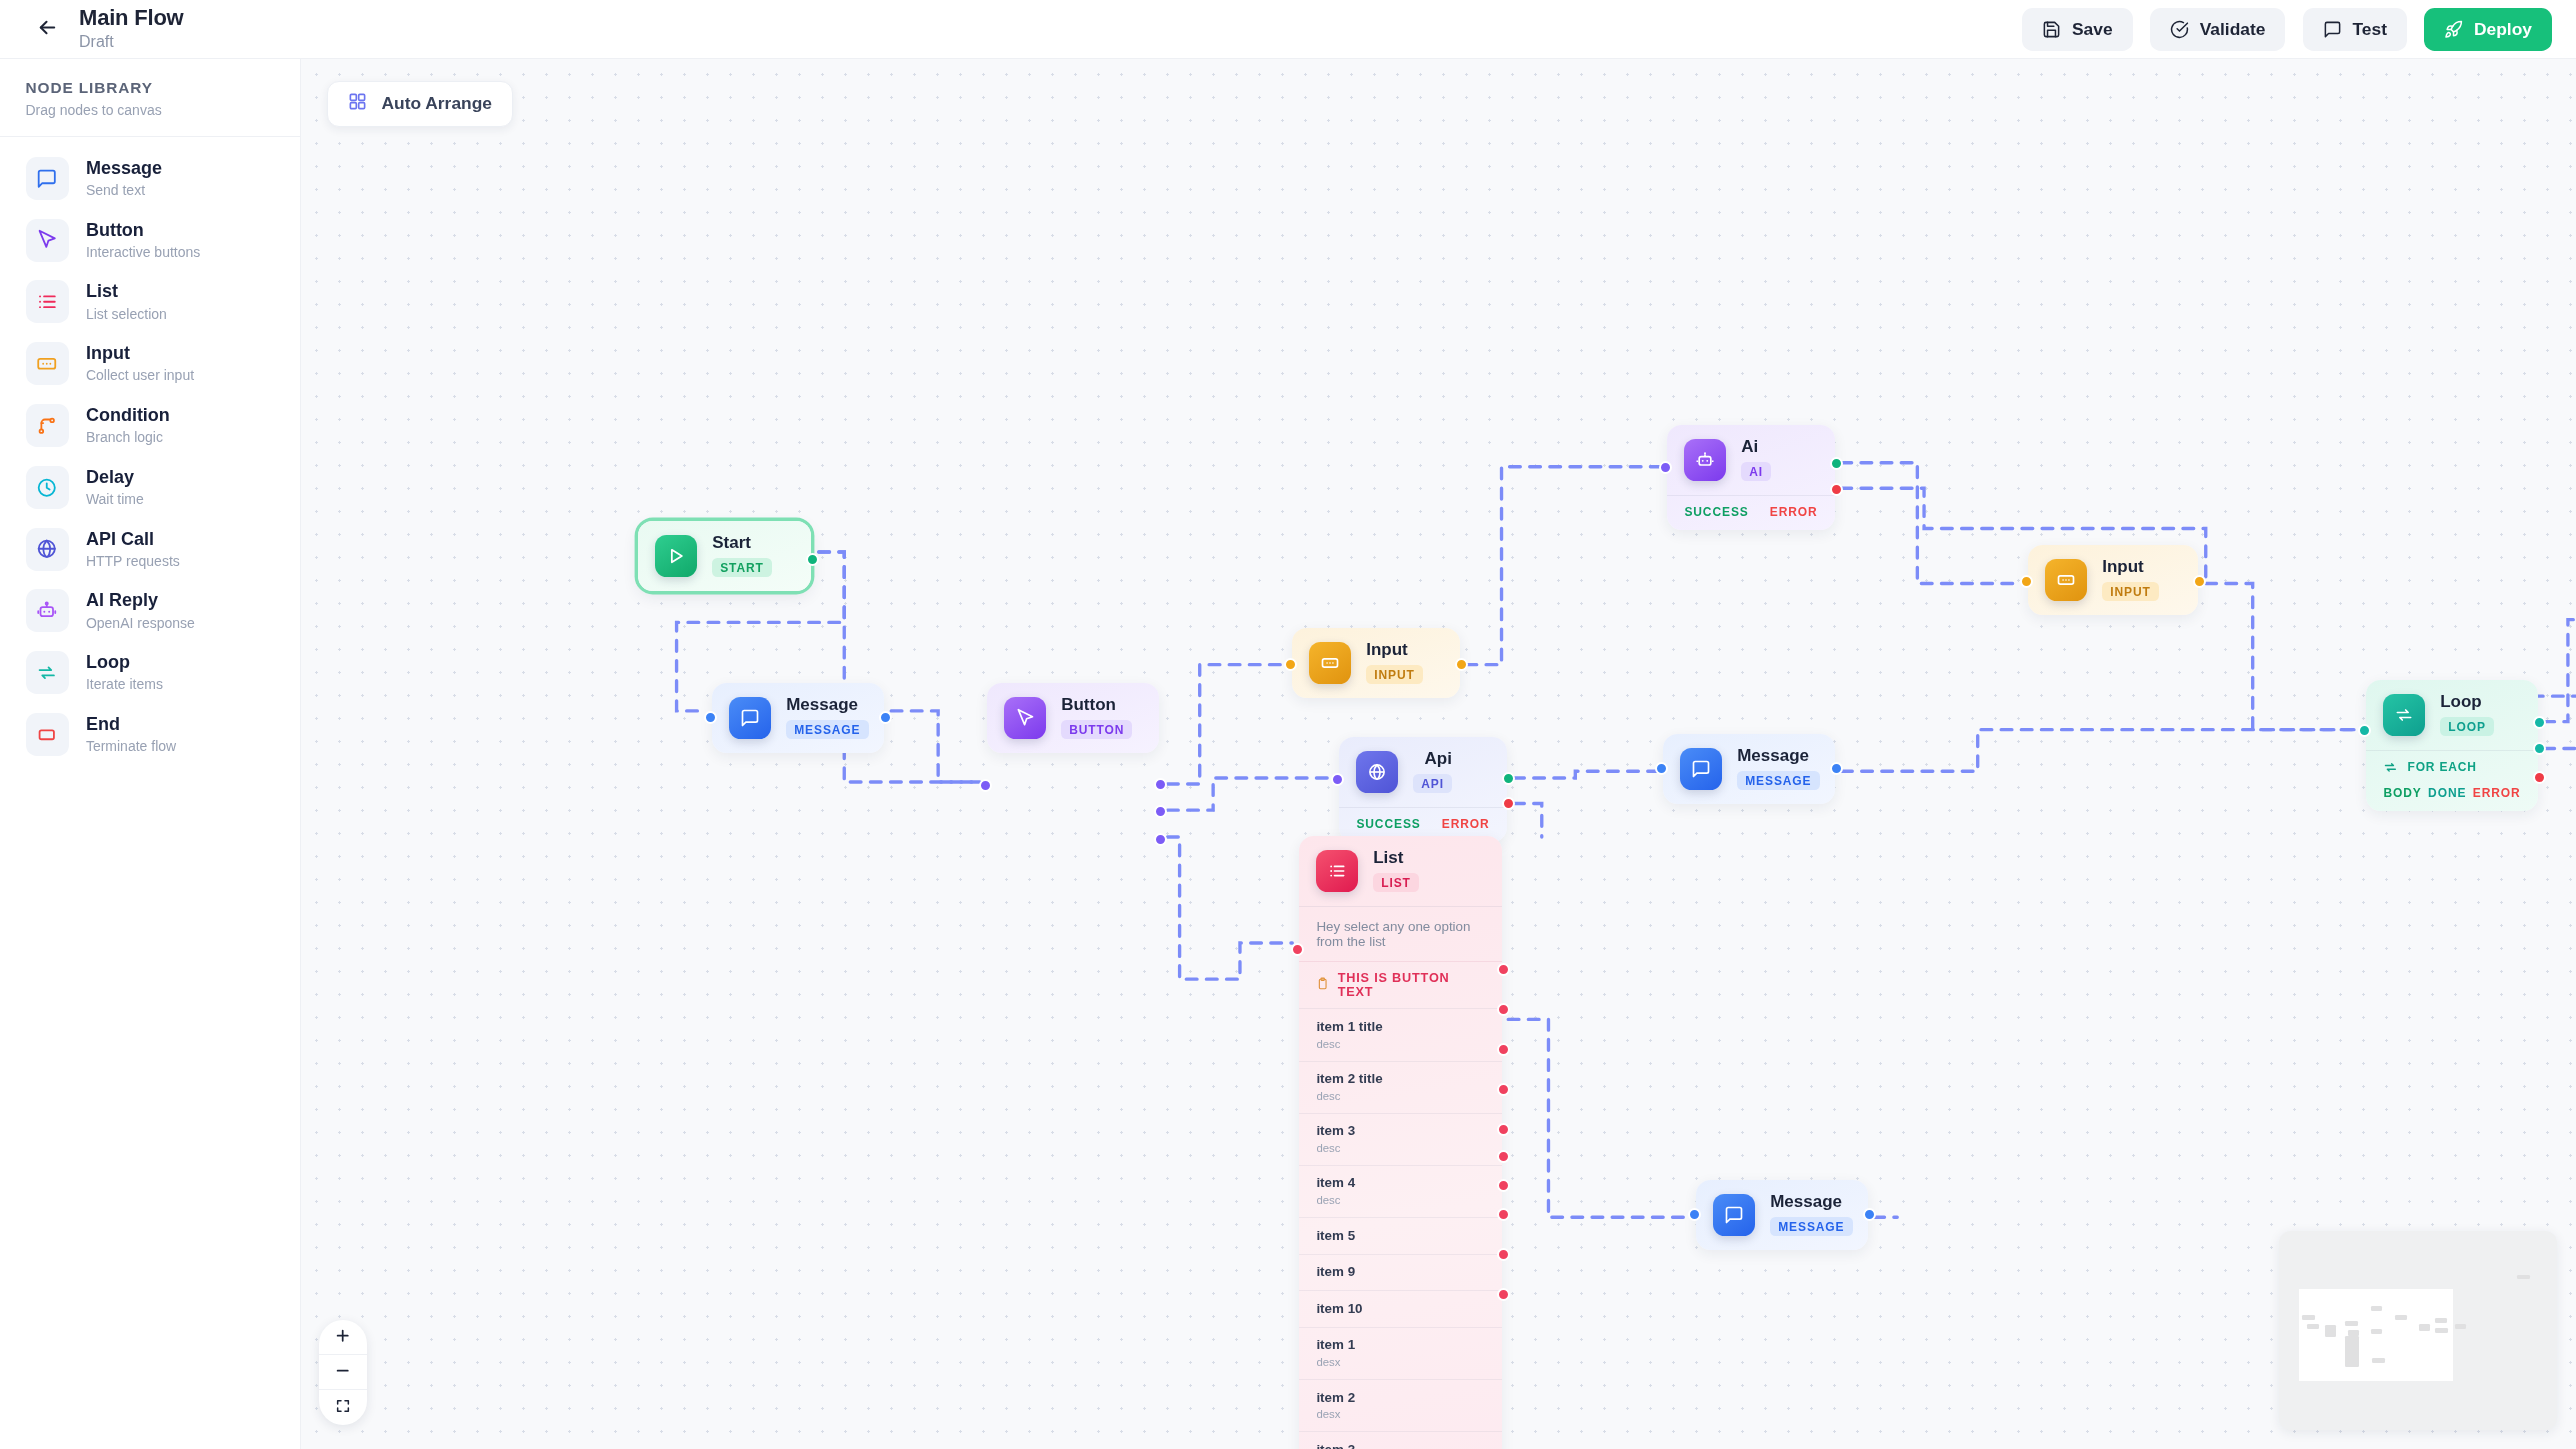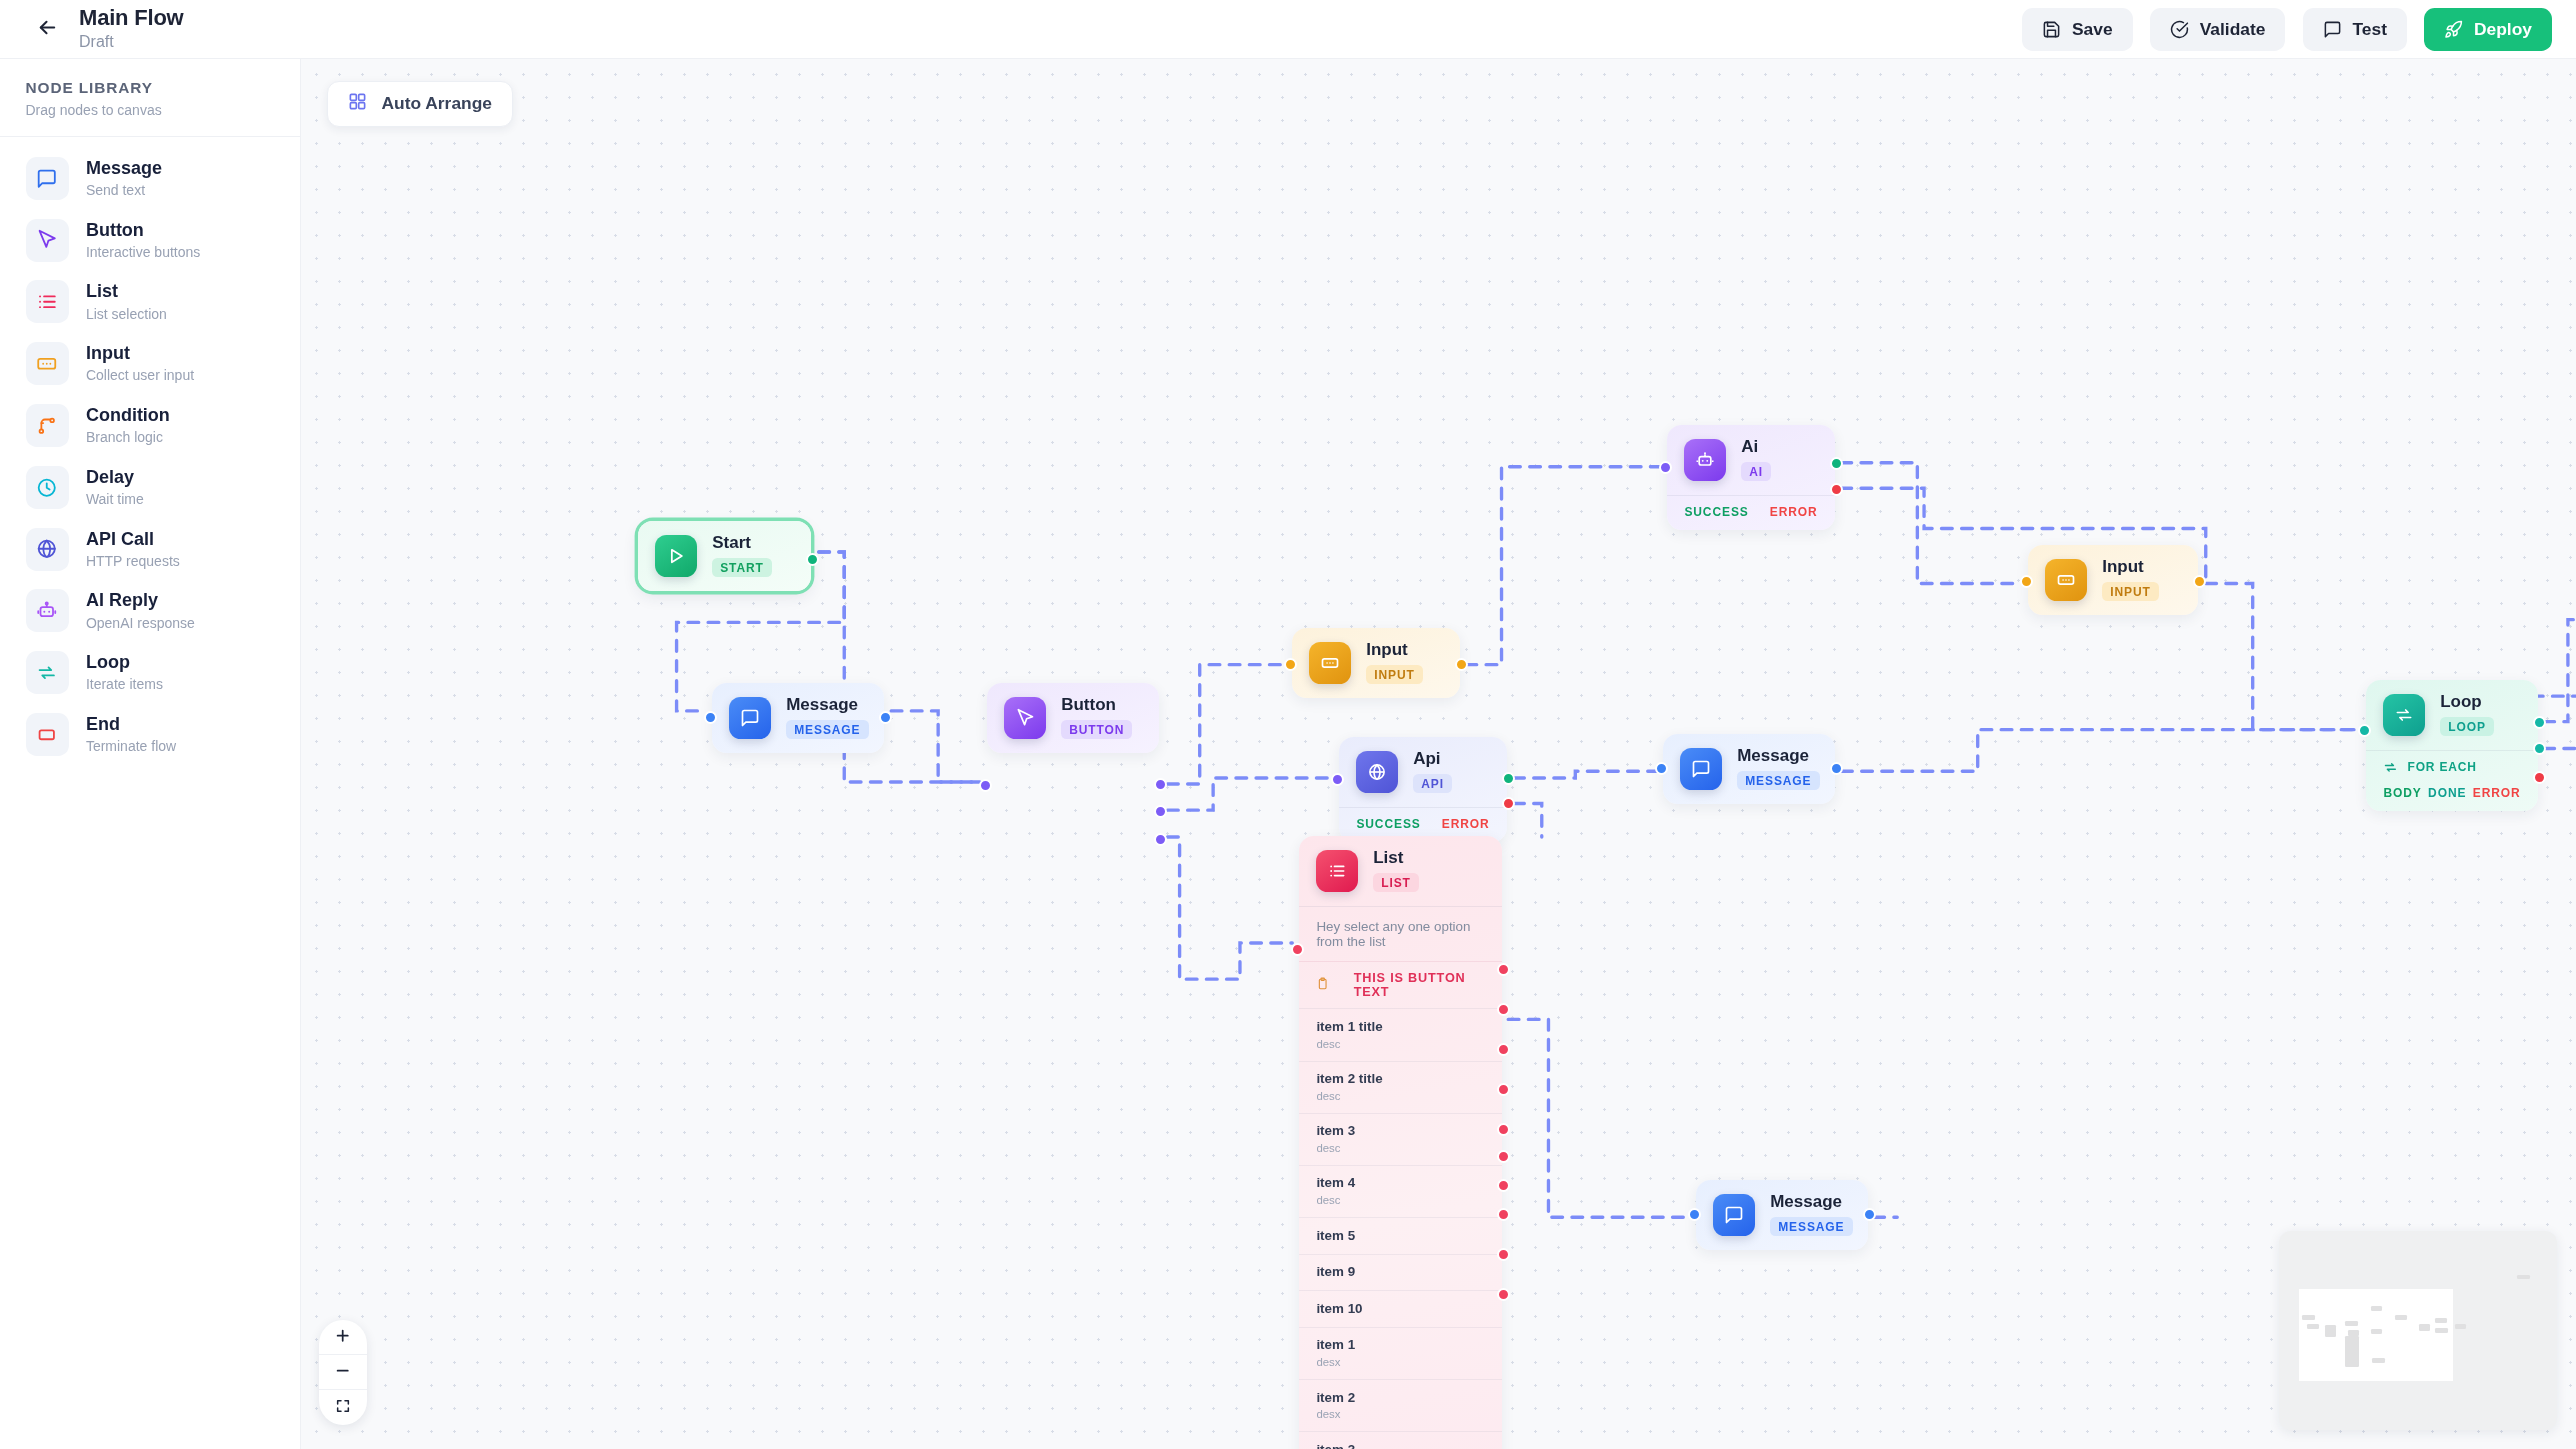--- a/index.html
+++ b/index.html
@@ -128,21 +128,21 @@
   .oc-success { color: #0e9f63; }
   .oc-done    { color: #0e9f8f; }
   .oc-body    { color: #0e9f63; }
   .oc-error   { color: #f04444; }
   .foreach {
     display: flex; gap: 9.4px;
     padding: 9.4px 17.4px 4px 17.4px;
     font-size: 12px; font-weight: 700; letter-spacing: 0.8px; color: #0fa285;
   }
   .btn-text {
-    display: flex; align-items: center; gap: 24px;
+    display: flex; align-items: center; gap: 8px;
     padding: 9.4px 17.4px; font-size: 12.7px; font-weight: 700;
     letter-spacing: 0.8px; color: #e03058;
     border-top: 0.7px solid rgba(200,90,120,.12);
   }
 
   
   .n-green  { background: linear-gradient(160deg,#e9faf2 0%,#f4fdf8 100%); }
   .n-green  .node-badge { background: #cdf3e1; color: #12a05f; }
   .n-blue   { background: linear-gradient(160deg,#e7effe 0%,#f2f6ff 100%); }
   .n-blue   .node-badge { background: #d6e4fe; color: #2563eb; }
@@ -599,21 +599,21 @@
             <span class="node-meta">
               <span class="node-name">Input</span>
               <span class="node-badge">INPUT</span>
             </span>
           </div>
         </div>
         <span class="port left p-amber" style="top:29.5px;"></span>
         <span class="port right p-amber" style="top:29.5px;"></span>
       </div>
 
-      <div class="node" style="left:1038px; top:678px; width:168px;">
+      <div class="node" style="left:1038px; top:678px; width:168px;text-align:right;">
         <div class="node-card n-indigo">
           <div class="node-head">
             <span class="node-ico ico-indigo">
               <svg width="20" height="20" viewBox="0 0 24 24" fill="none" stroke="#ffffff" stroke-width="2">
                   <circle cx="12" cy="12" r="8.5"></circle>
                   <path d="M3.5 12h17"></path>
                   <path d="M12 3.5c2.5 2.6 3.6 5.7 3.6 8.5S14.5 20.4 12 20.5c-2.5-.1-3.6-5.7-3.6-8.5S9.5 6.1 12 3.5z"></path>
                 </svg>
             </span>
             <span class="node-meta">

